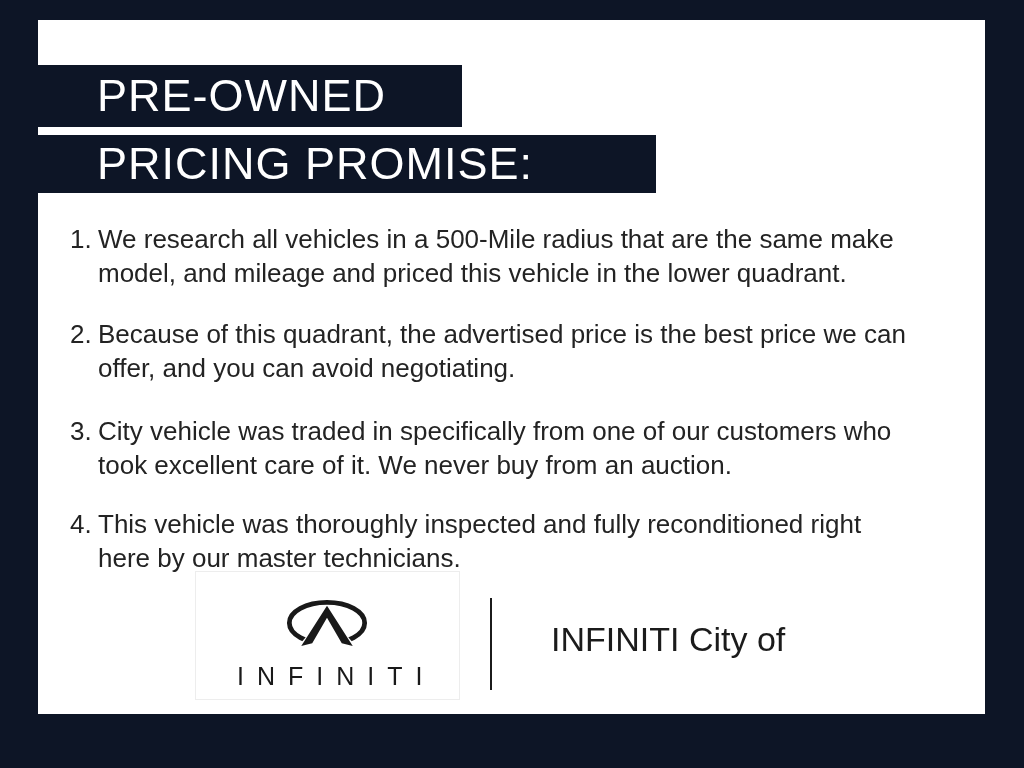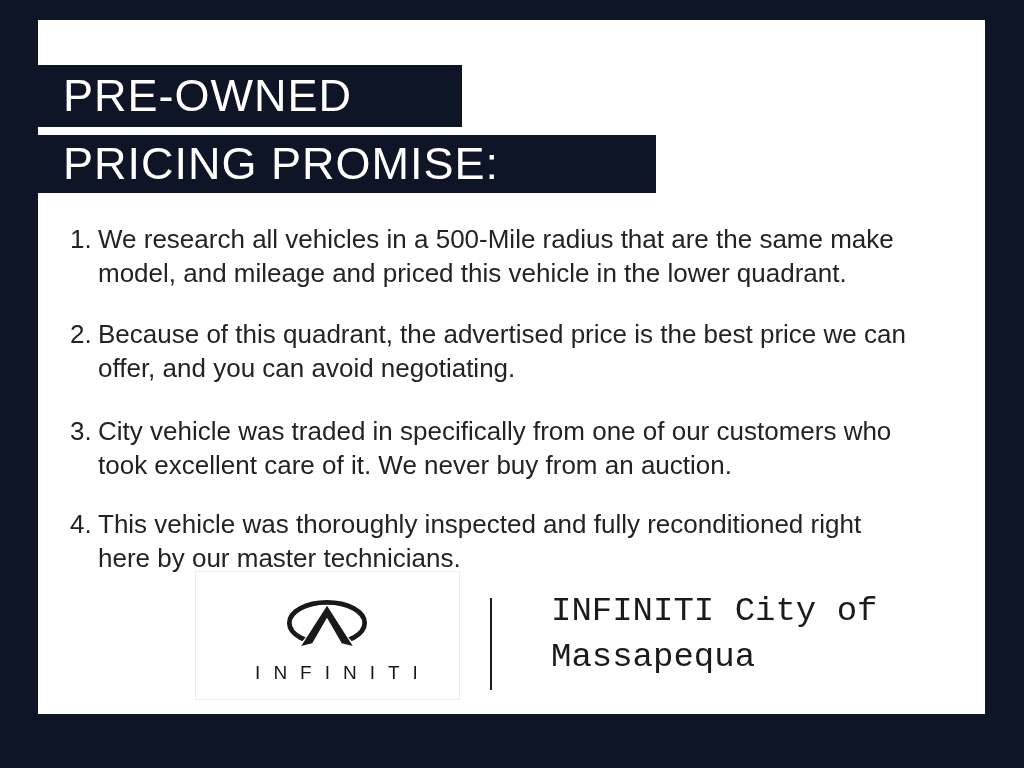--- a/index.html
+++ b/index.html
@@ -22,21 +22,21 @@
     background: #ffffff;
   }
 
   .banner {
     position: absolute;
     left: 0;
     background: #0d1526;
     color: #ffffff;
     display: flex;
     align-items: center;
-    padding-left: 63px;
+    padding-left: 97px;
     font-size: 45px;
     letter-spacing: 1px;
     font-weight: 400;
   }
   .banner-1 { top: 65px; width: 462px; height: 62px; }
   .banner-2 { top: 135px; width: 656px; height: 58px; }
 
   .promise-item {
     position: absolute;
     left: 70px;
@@ -68,45 +68,43 @@
     width: 82px;
     height: 48px;
   }
   .emblem svg { width: 100%; height: 100%; display: block; }
 
   .wordmark {
     position: absolute;
     left: 224px;
     top: 662px;
     width: 225px;
-    text-align: center;
-    font-size: 19px;
+    font-size: 25px;
     letter-spacing: 13px;
     text-indent: 13px;
     color: #191919;
     white-space: nowrap;
   }
 
   .divider {
     position: absolute;
     left: 490px;
     top: 598px;
     width: 2px;
     height: 92px;
     background: #1b1b1b;
   }
 
   .dealer {
     position: absolute;
     left: 551px;
-    top: 588px;
+    top: 616px;
     font-size: 34px;
     line-height: 46px;
     color: #1b1b1b;
-    font-family: Liberation Mono, monospace;
   }
 </style>
 </head>
 <body>
 
 <div class="canvas">
 
   <div class="panel"></div>
 
   <div class="banner banner-1">
@@ -158,16 +156,15 @@
       <path d="M86 12 L140 96 L117 90 L86 37 L55 90 L32 96 Z" fill="#191919"></path>
     </svg>
   </div>
 
   <div class="wordmark">INFINITI</div>
 
   <div class="divider"></div>
 
   <div class="dealer">
     <div>INFINITI City of</div>
-    <div>Massapequa</div>
   </div>
 
 </div>
 
 </body></html>

